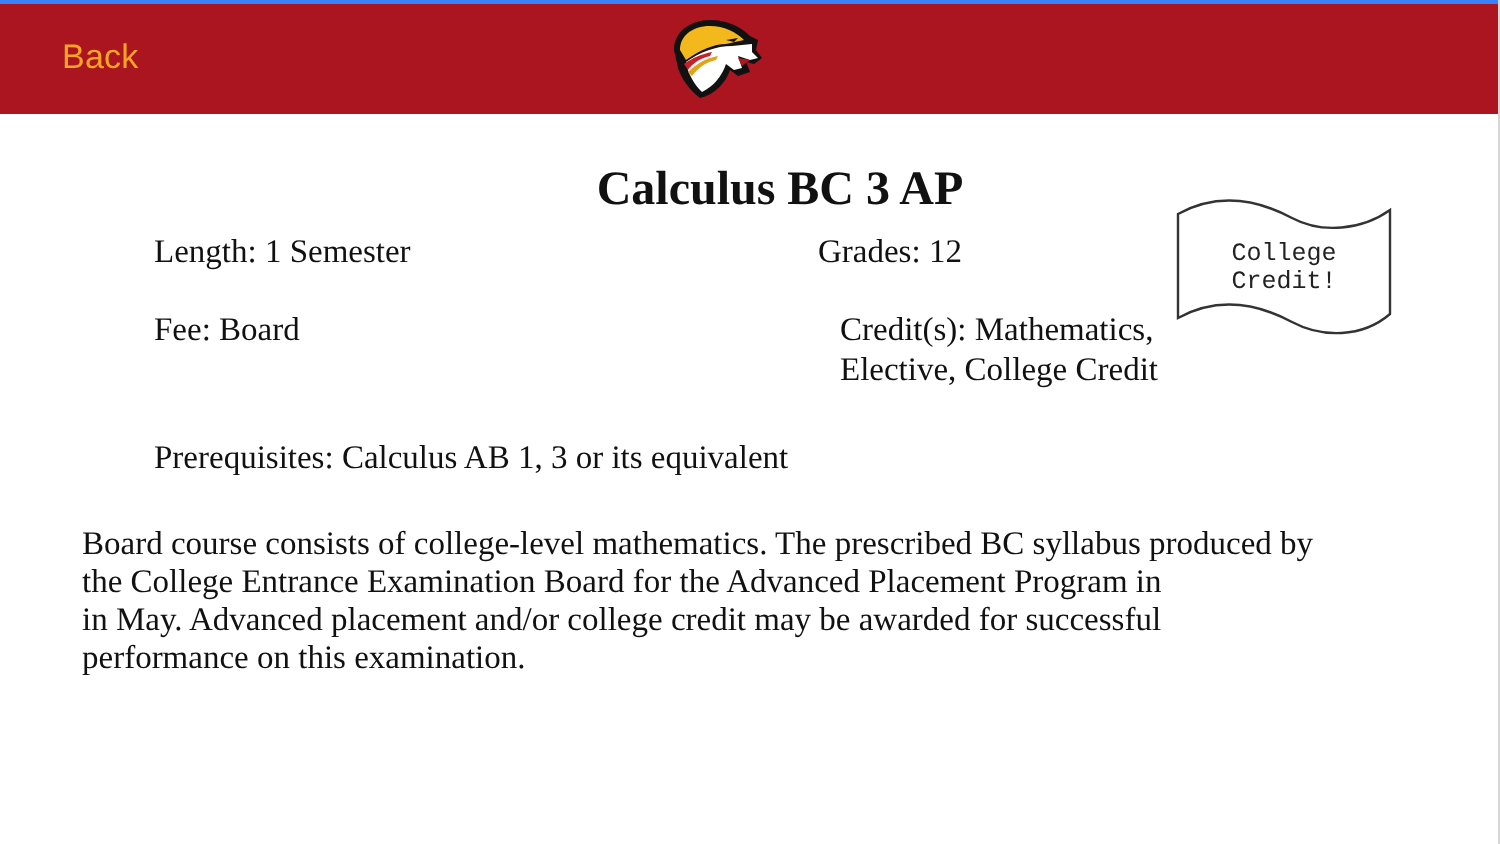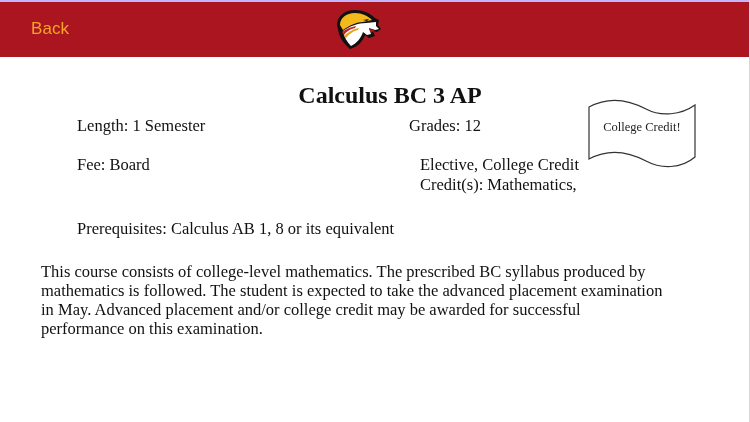--- a/index.html
+++ b/index.html
@@ -14,21 +14,21 @@
       position: relative;
       border-right: 1px solid #d6d6d6;
       box-sizing: border-box;
     }
     .navbar {
       position: absolute;
       left: 0; top: 0;
       width: 750px;
       height: 57px;
       background: #ab1520;
-      border-top: 2px solid #c4b5fd;
+      border-top: 2px solid #3b82f6;
       box-sizing: border-box;
     }
     .back-button {
       position: absolute;
       left: 31px;
       top: 17px;
       font-family: "Liberation Sans", sans-serif;
       font-size: 17px;
       color: #f5a524;
       cursor: pointer;
@@ -71,21 +71,21 @@
       top: 40px;
       width: 112px;
       height: 80px;
     }
     .banner-text {
       position: absolute;
       left: 0;
       top: 23px;
       width: 112px;
       text-align: center;
-      font-family: Liberation Serif, serif;
+      font-family: Liberation Mono, monospace;
       font-size: 12.5px;
       color: #222;
     }
     .paragraph {
       position: absolute;
       left: 41px;
       width: 690px;
       font-size: 16.5px;
       line-height: 19px;
       margin: 0;
@@ -115,33 +115,33 @@
 </div>
 
 <div class="content">
   <h1 class="title">Calculus BC 3 AP</h1>
 
   <div class="field" style="left:41px; top:59px;">Length: 1 Semester</div>
   <div class="field" style="left:373px; top:59px;">Grades: 12</div>
 
   <div class="field" style="left:41px; top:98px;">Fee: Board</div>
   <div class="field" style="left:384px; top:98px;">
+    <div>Credit(s): Mathematics,</div>
     <div>Elective, College Credit</div>
-    <div>Credit(s): Mathematics,</div>
   </div>
 
   <div class="banner">
     <svg width="112" height="80" viewBox="0 0 112 80">
       <path d="M3 10 C25 -2 45 4 60 12 C75 20 95 18 109 8 L109 60 C95 72 75 72 60 64 C45 56 25 50 3 62 Z" fill="#ffffff" stroke="#333333" stroke-width="1.2"></path>
     </svg>
     <div class="banner-text">College Credit!</div>
   </div>
 
-  <div class="field" style="left:41px; top:162px;">Prerequisites: Calculus AB 1, 8 or its equivalent</div>
+  <div class="field" style="left:41px; top:162px;">Prerequisites: Calculus AB 1, 3 or its equivalent</div>
 
   <div class="paragraph" style="top:205px;">
-    <div>This course consists of college-level mathematics. The prescribed BC syllabus produced by</div>
-    <div>mathematics is followed. The student is expected to take the advanced placement examination</div>
+    <div>Board course consists of college-level mathematics. The prescribed BC syllabus produced by</div>
+    <div>the College Entrance Examination Board for the Advanced Placement Program in</div>
     <div>in May. Advanced placement and/or college credit may be awarded for successful</div>
     <div>performance on this examination.</div>
   </div>
 
 </div>
 
 </body></html>

